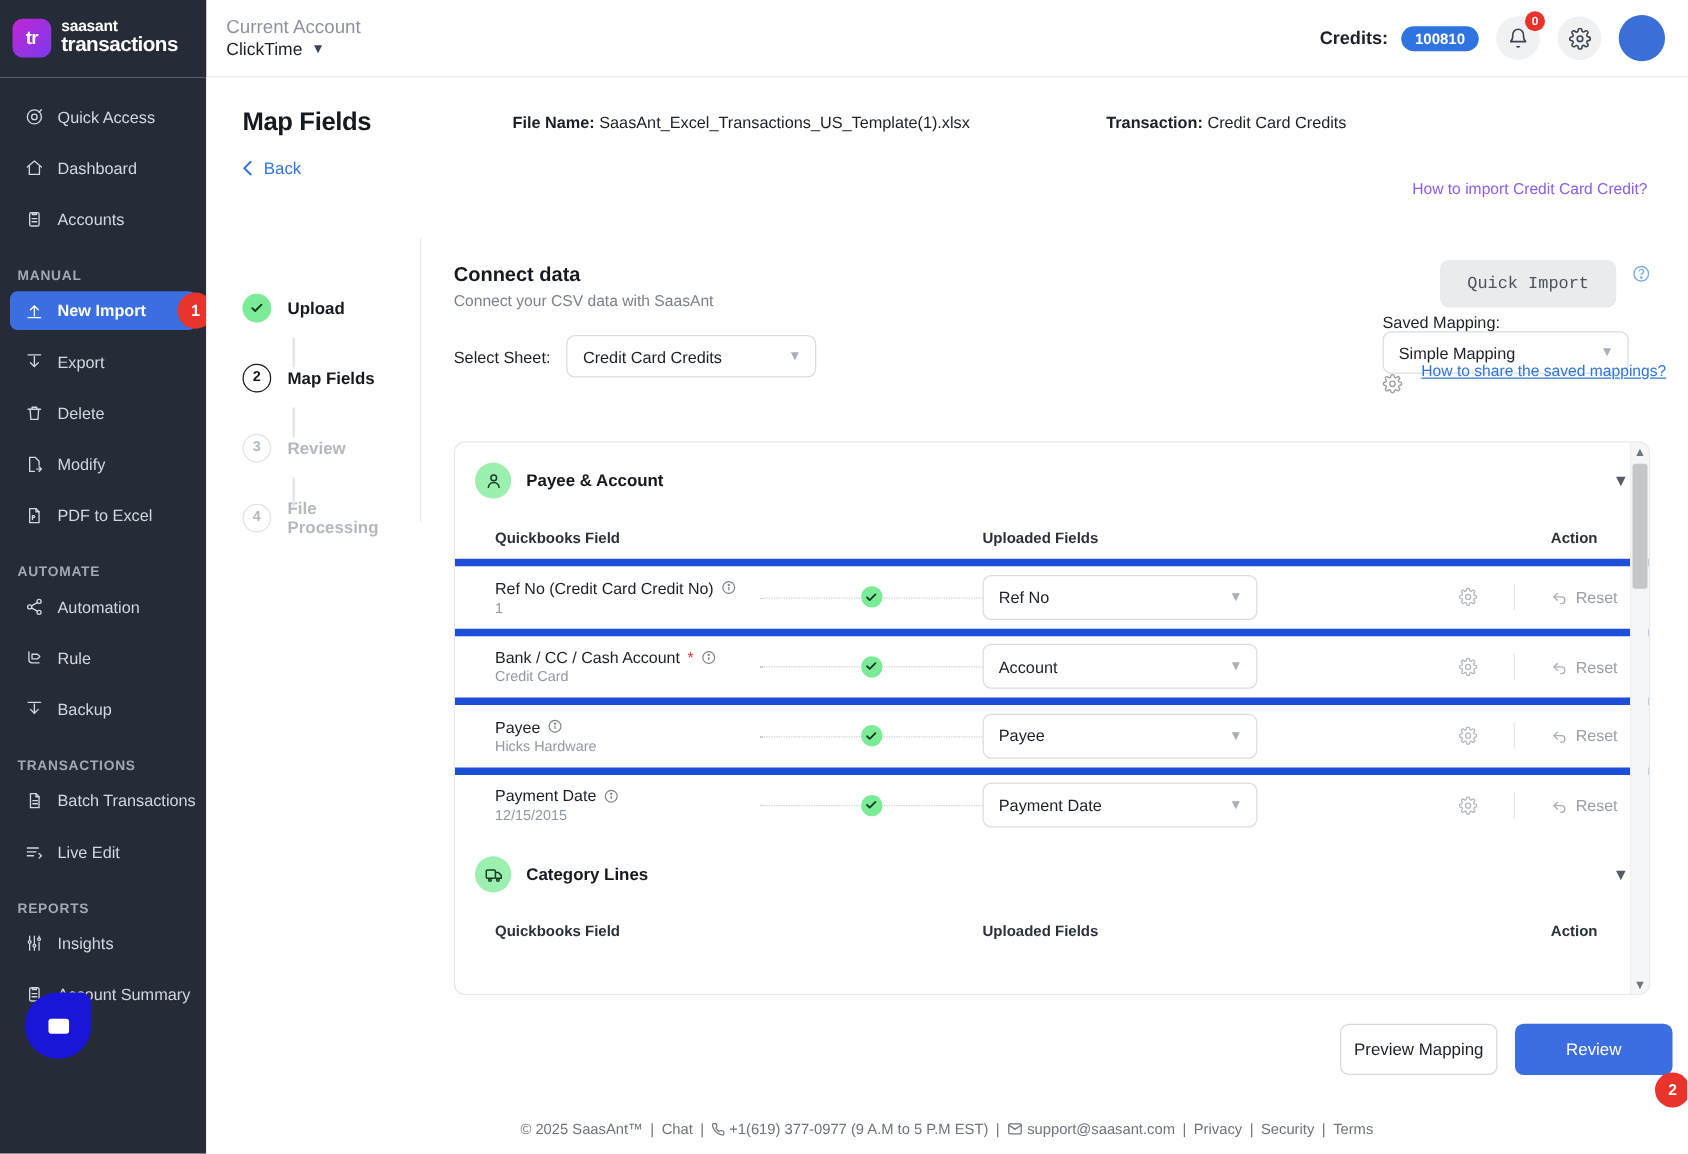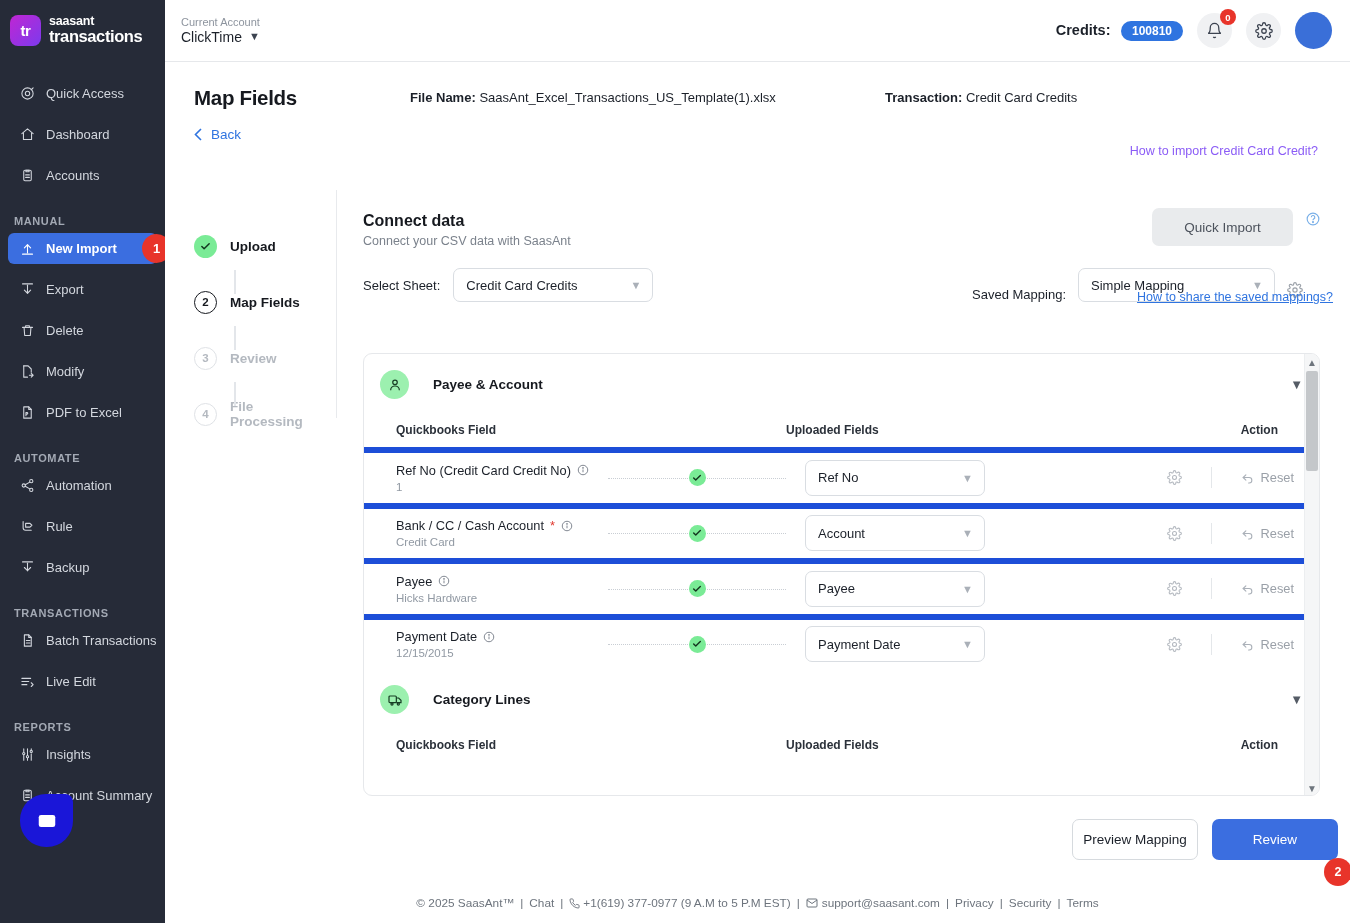--- a/index.html
+++ b/index.html
@@ -26,21 +26,21 @@
     background: linear-gradient(135deg,#c026d3 0%, #7c3aed 100%);
     color: #fff; font-weight: bold; font-size: 15px;
     display: flex; align-items: center; justify-content: center;
     letter-spacing: -0.5px;
   }
   .brand-text { color: #fff; line-height: 1.05; }
   .brand-text .l1 { font-size: 12.5px; font-weight: 600; letter-spacing: -0.2px;}
   .brand-text .l2 { font-size: 16.5px; font-weight: 700; letter-spacing: -0.4px;}
 
   .acct { margin-left: 16px; line-height: 1.2; }
-  .acct .lbl { font-size: 11px; color: #8d949e; }
+  .acct .lbl { font-size: 15px; color: #8d949e; }
   .acct .val { font-size: 14px; color: #1b2029; display:flex; align-items:center; gap:7px; cursor:pointer;}
   .chev-sm { font-size: 11px; color:#3c4350; }
 
   .topright { margin-left: auto; display: flex; align-items: center; gap: 14px; padding-right: 18px; }
   .credits { font-size: 14.5px; font-weight: 700; color: #1b2029; }
   .credits-pill {
     background: #2f74e0; color: #fff; font-size: 12px; font-weight: 600;
     border-radius: 11px; padding: 3px 11px; margin-left: 6px; display:inline-block;
   }
   .round-btn {
@@ -128,49 +128,49 @@
     position:absolute; left:40px; top:52px; width:1.5px; height:24px; background:#e3e6ea; z-index:1;
   }
 
   .panel { flex:1; padding: 22px 30px 0 26px; position:relative;}
   .panel-h { font-size:16px; font-weight:700; color:#16191f; }
   .panel-sub { font-size:12.5px; color:#7b828c; margin-top:4px;}
 
   .qi-btn {
     position:absolute; right:57px; top:18px; width:141px; height:38px;
     background:#e9ebed; border:none; border-radius:7px;
-    font-family:Liberation Sans, sans-serif; font-size:13.5px; color:#4c525c; cursor:pointer;text-align:center;
+    font-family:Liberation Mono, monospace; font-size:13.5px; color:#4c525c; cursor:pointer;text-align:center;
   }
   .qi-help { position:absolute; right:30px; top:22px; cursor:pointer;}
 
   .row-sel { display:flex; align-items:center; margin-top:20px; position:relative;}
   .sel-lbl { font-size:13px; color:#1b2029; }
   .select {
     position:relative; height:34px; border:1px solid #d9dde2; border-radius:7px;
     background:#fff; display:flex; align-items:center; padding:0 12px;
     font-size:13px; color:#1b2029; cursor:pointer;
   }
   .select .car { position:absolute; right:11px; color:#aab0b8; font-size:11px;}
   .sel-sheet { width:200px; margin-left:13px; }
-  .sm-wrap { position:absolute; right:17px; display:flex; align-items:flex-end; gap:12px;}
+  .sm-wrap { position:absolute; right:17px; display:flex; align-items:flex-start; flex-direction:column;}
   .sel-map { width:197px; }
   .gear-plain { cursor:pointer; }
   .share-link {
     position:absolute; right:17px; top:100px; font-size:12.5px; color:#2f74e0;
     text-decoration: underline; cursor:pointer;
   }
 
   
   .mapcard {
     margin-top: 51px; border:1px solid #e6e8eb; border-radius:9px;
     height: 443px; overflow:hidden; position:relative; background:#fff;
   }
   .mc-inner { height:443px; overflow:hidden; }
   .sect-head {
-    display:flex; align-items:center; gap:24px; padding:13px 16px 0 16px; height:48px;
+    display:flex; align-items:center; gap:12px; padding:13px 16px 0 16px; height:48px;
   }
   .sect-ico {
     width:29px; height:29px; border-radius:50%; background:#9cf0af;
     display:flex; align-items:center; justify-content:center;
   }
   .sect-title { font-size:13.5px; font-weight:700; color:#16191f;}
   .sect-chev { margin-left:auto; color:#555c66; font-size:13px; cursor:pointer;}
 
   .thead {
     display:flex; padding: 21px 16px 10px 32px; font-size:12px; font-weight:700; color:#2b313a;
@@ -189,21 +189,21 @@
   .mr-name .req { color:#e0382e; }
   .mr-sample { font-size:11.5px; color:#9199a3; margin-top:3px;}
   .mr-conn {
     width:178px; display:flex; align-items:center; justify-content:center; position:relative;
   }
   .dashline { position:absolute; left:0; right:0; top:50%; border-top:1.3px dotted #c9ced4;}
   .ok-circle {
     width:17px; height:17px; border-radius:50%; background:#7aeb96; z-index:2;
     display:flex; align-items:center; justify-content:center;
   }
-  .mr-sel { width:180px; margin-left:19px;}
+  .mr-sel { width:220px; }
   .mr-sel .select { height:36px; }
   .mr-act { flex:1; display:flex; align-items:center; justify-content:flex-end; gap:16px; padding-right:25px;}
   .act-gear { padding:0 13px; cursor:pointer; display:flex; }
   .act-div { width:1px; height:21px; background:#e4e7ea;}
   .act-reset {
     display:flex; align-items:center; gap:7px; padding-left:13px;
     font-size:12.8px; color:#9aa0a8; cursor:pointer;
   }
 
   

